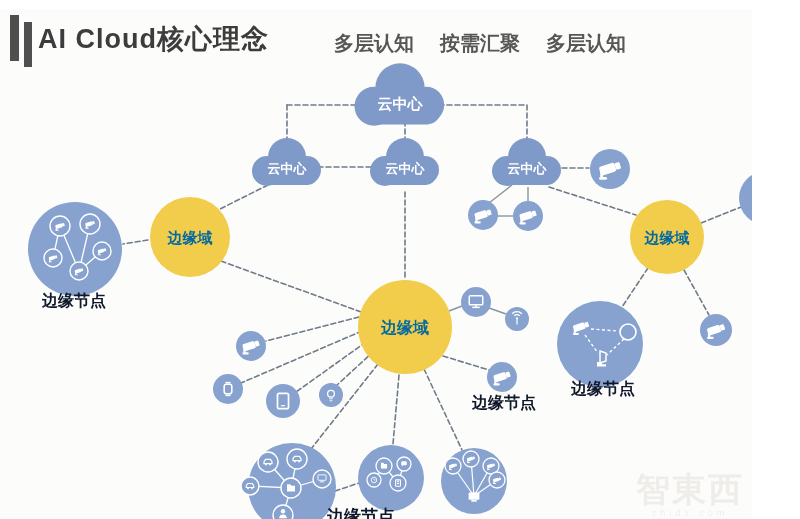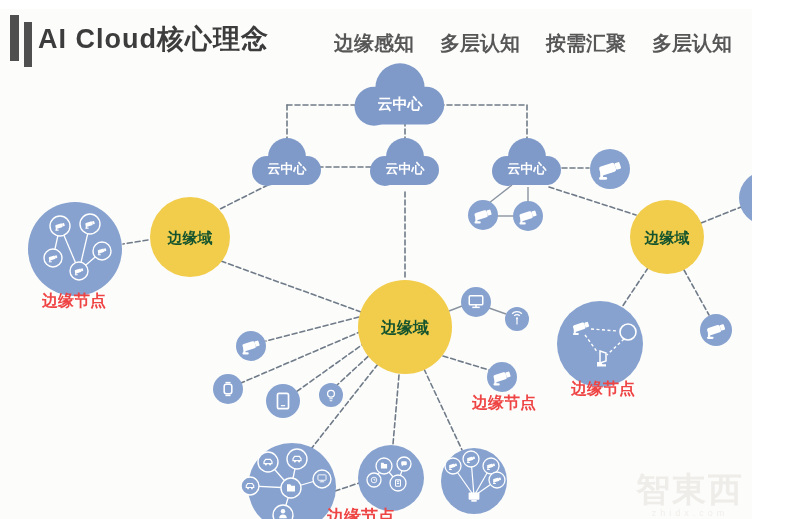--- a/index.html
+++ b/index.html
@@ -10,41 +10,40 @@
   .b1{left:10px;top:6px;width:9px;height:46px;}
   .b2{left:24px;top:13px;width:8px;height:45px;}
   .title{position:absolute;left:38px;top:12px;margin:0;font-size:27px;font-weight:700;
          color:#3c3c3c;letter-spacing:1px;}
   .keywords{position:absolute;left:334px;top:21px;display:flex;gap:26px;
             font-size:20px;color:#575757;font-weight:600;}
   
   .lbl{position:absolute;transform:translate(-50%,-50%);white-space:nowrap;font-weight:700;}
   .cloud-lbl{color:#ffffff;font-size:13px;}
   .cloud-lbl.big{font-size:15px;}
-  .domain-lbl{color:#14532d;font-size:15px;}
+  .domain-lbl{color:#0369a1;font-size:15px;}
   .domain-lbl.big{font-size:16px;}
-  .node-lbl{color:#ef4444;font-size:16px;}
+  .node-lbl{color:#0f172a;font-size:16px;}
   svg.diagram{position:absolute;left:0;top:0;}
   
   .watermark{position:absolute;right:8px;bottom:10px;text-align:center;color:#efede9;}
   .wm-brand{font-size:34px;font-weight:700;letter-spacing:2px;line-height:1;}
   .wm-domain{font-size:9px;letter-spacing:4px;margin-top:2px;color:#f0eeea;}
 </style>
 </head>
 <body>
 
 <div class="page">
 
   <div>
     <div class="bar b1"></div>
     <div class="bar b2"></div>
   </div>
   <h1 class="title">AI Cloud核心理念</h1>
   <div class="keywords">
-    <span>边缘感知</span>
     <span>多层认知</span>
     <span>按需汇聚</span>
     <span>多层认知</span>
   </div>
 
   <svg class="diagram" width="800" height="519" viewBox="0 0 800 519">
     <defs>
       <g id="cloud-shape">
         <circle cx="-20" cy="4" r="15"></circle>
           <circle cx="0" cy="-10" r="19"></circle>

